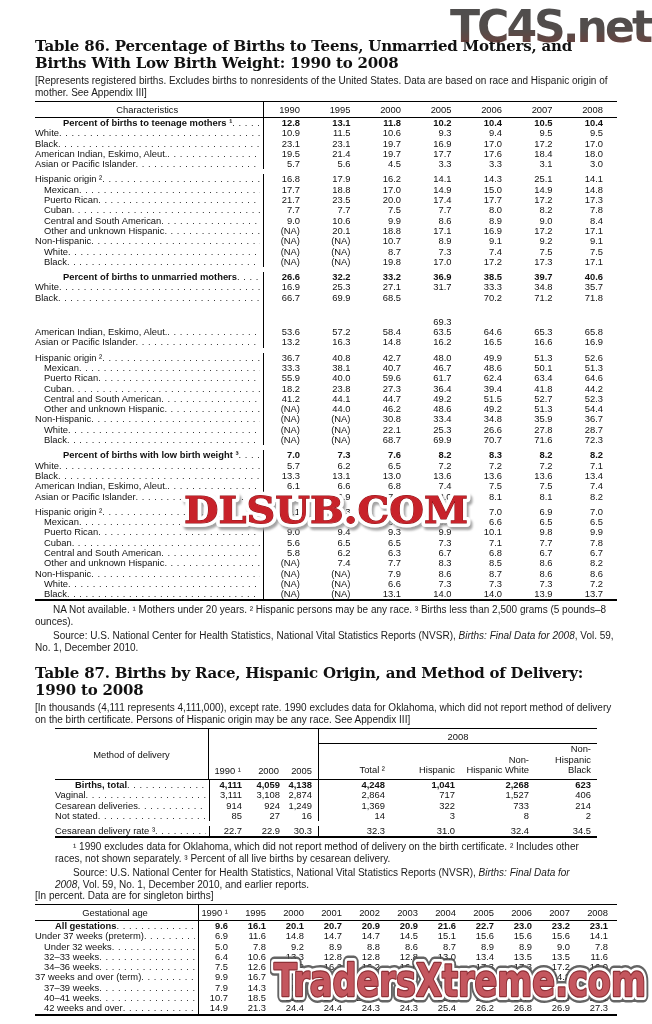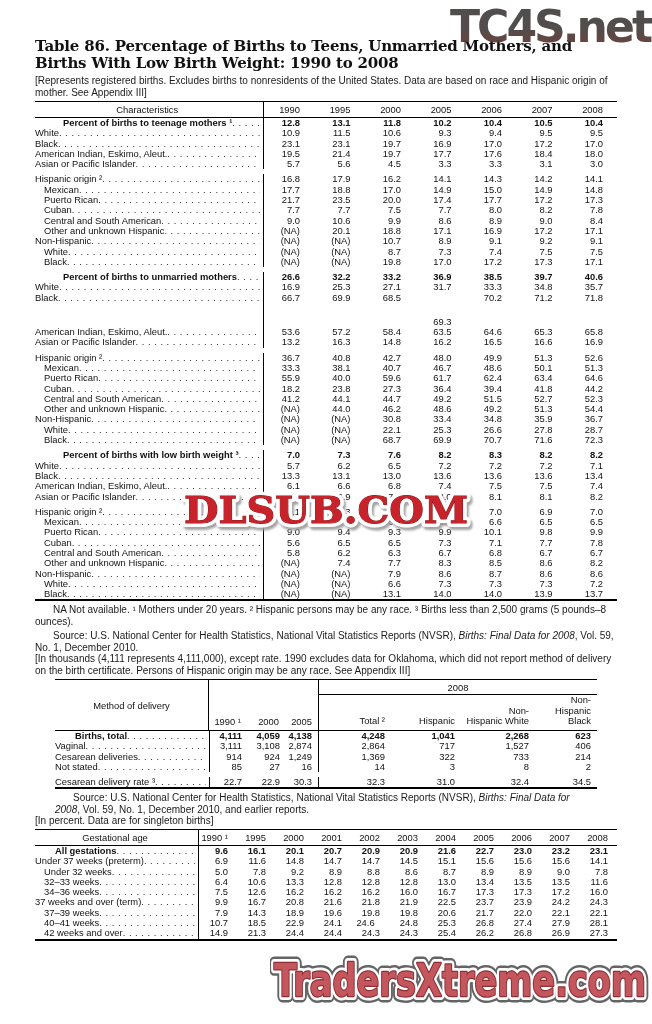--- a/index.html
+++ b/index.html
@@ -143,21 +143,21 @@
         <div class="tr a gap">
           <span class="lc">
             <span class="lt">Hispanic origin ²</span>
             <span class="dots"> . . . . . . . . . . . . . . . . . . . . . . . . . . . . . . . . . . . . . . . . . . . . . . . . . . . . . . . . . . . . . . . . . . . . . . . . . . . . . . . . . . . . . . . . . . . . . . . . . . . . . . . . . . . . . . . . . . . . . . . . . . . . . . . . . . . . . . . . . . . .</span>
           </span>
           <span class="vc" style="width: 50.5px;">16.8</span>
           <span class="vc" style="width: 50.5px;">17.9</span>
           <span class="vc" style="width: 50.5px;">16.2</span>
           <span class="vc" style="width: 50.5px;">14.1</span>
           <span class="vc" style="width: 50.5px;">14.3</span>
-          <span class="vc" style="width: 50.5px;">14.2</span>
+          <span class="vc" style="width: 50.5px;">25.1</span>
           <span class="vc" style="width: 50.5px;">14.1</span>
         </div>
         <div class="tr b">
           <span class="lc">
             <span class="lt">Mexican</span>
             <span class="dots"> . . . . . . . . . . . . . . . . . . . . . . . . . . . . . . . . . . . . . . . . . . . . . . . . . . . . . . . . . . . . . . . . . . . . . . . . . . . . . . . . . . . . . . . . . . . . . . . . . . . . . . . . . . . . . . . . . . . . . . . . . . . . . . . . . . . . . . . . . . . .</span>
           </span>
           <span class="vc" style="width: 50.5px;">17.7</span>
           <span class="vc" style="width: 50.5px;">18.8</span>
           <span class="vc" style="width: 50.5px;">17.0</span>
@@ -618,20 +618,21 @@
           <span class="vc" style="width: 50.5px;">13.1</span>
           <span class="vc" style="width: 50.5px;">14.0</span>
           <span class="vc" style="width: 50.5px;">14.0</span>
           <span class="vc" style="width: 50.5px;">13.9</span>
           <span class="vc" style="width: 50.5px;">13.7</span>
         </div>
       </div>
     <p class="fn">NA Not available. ¹ Mothers under 20 years. ² Hispanic persons may be any race. ³ Births less than 2,500 grams (5 pounds–8 ounces).</p>
     <p class="fn"><span>Source: U.S. National Center for Health Statistics, National Vital Statistics Reports (NVSR), </span><i>Births: Final Data for 2008</i><span>, Vol. 59, No. 1, December 2010.</span></p>
 
+    <h2 class="ttl" style="margin-top:12px;">Table 87. Births by Race, Hispanic Origin, and Method of Delivery: 1990 to 2008</h2>
     <p class="note">[In thousands (4,111 represents 4,111,000), except rate. 1990 excludes data for Oklahoma, which did not report method of delivery on the birth certificate. Persons of Hispanic origin may be any race. See Appendix III]</p>
     <div class="t87wrap">
       <div class="tbl t87">
         <div class="t87h">
           <span class="hlabel">Method of delivery</span>
           <span class="hA">
             <span style="width:38px">1990 ¹</span>
             <span style="width:38px">2000</span>
             <span style="width:33px">2005</span>
           </span>
@@ -712,20 +713,21 @@
               <span class="vc" style="width: 38px;">22.7</span>
               <span class="vc" style="width: 38px;">22.9</span>
               <span class="vc sep" style="width: 33px;">30.3</span>
               <span class="vc" style="width: 72px;">32.3</span>
               <span class="vc" style="width: 70px;">31.0</span>
               <span class="vc" style="width: 74px;">32.4</span>
               <span class="vc" style="width: 62px;">34.5</span>
             </div>
           </div>
       </div>
+      <p class="fn">¹ 1990 excludes data for Oklahoma, which did not report method of delivery on the birth certificate. ² Includes other races, not shown separately. ³ Percent of all live births by cesarean delivery.</p>
       <p class="fn"><span>Source: U.S. National Center for Health Statistics, National Vital Statistics Reports (NVSR), </span><i>Births: Final Data for 2008</i><span>, Vol. 59, No. 1, December 2010, and earlier reports.</span></p>
     </div>
 
     <p class="note" style="margin-bottom:2px;">[In percent. Data are for singleton births]</p>
     <div class="tbl t88">
         <div class="tr head">
           <span class="lc">
             <span class="ht">Gestational age</span>
           </span>
           <span class="vc hc" style="width: 38px;">1990 ¹</span>

